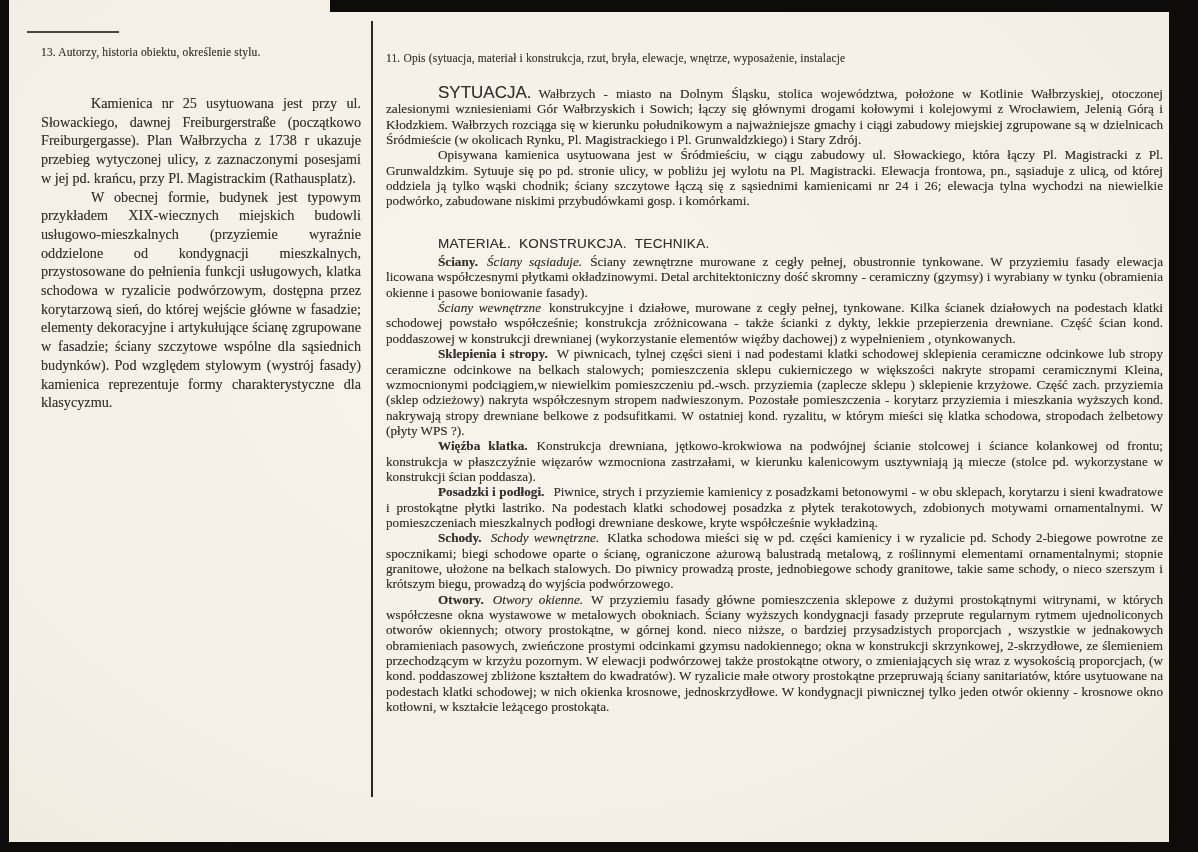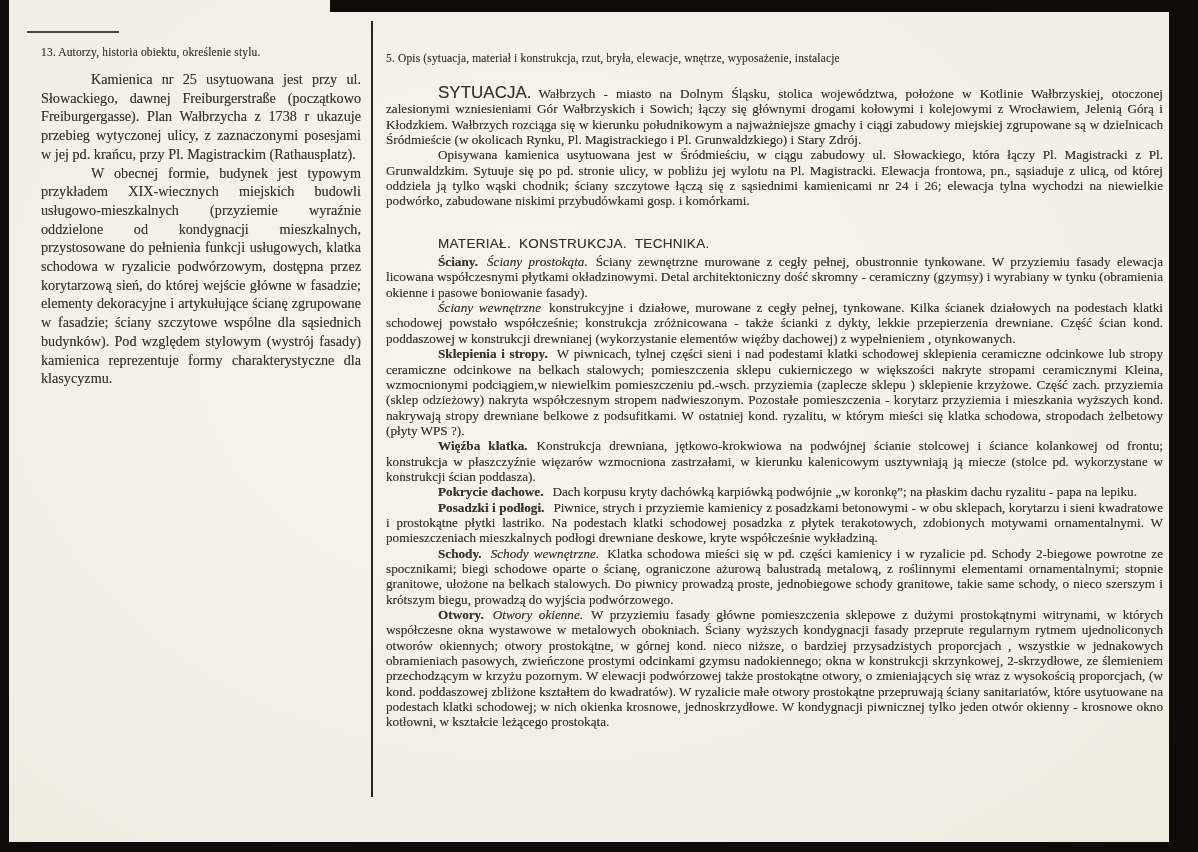--- a/index.html
+++ b/index.html
@@ -17,21 +17,21 @@
   .edge-bottom{left:0;top:842px;width:1198px;height:10px;}
   .divider{position:absolute;left:371px;top:21px;width:2px;height:776px;background:#2a271f;}
   .cell-rule{position:absolute;left:27px;top:31px;width:92px;height:2px;background:#4a463c;}
 
   .col{position:absolute;text-shadow:0 0 0.5px rgba(70,62,48,0.55);}
   .col-left{left:41px;top:46px;width:320px;}
   .col-right{left:386px;top:52px;width:777px;}
 
   .hdr{font-size:11.5px;letter-spacing:0.15px;color:#3e3a32;}
 
-  .left-paras{margin-top:12px;}
+  .left-paras{margin-top:36px;}
   .left-paras p{margin:0;font-size:14.2px;line-height:18.7px;text-align:justify;text-indent:50px;}
 
   .right-paras{margin-top:21px;}
   .right-paras p{margin:0;font-size:13.2px;line-height:15.35px;text-align:justify;text-indent:52px;}
 
   .sans{font-family:"Liberation Sans", sans-serif;}
   .syt-label{font-size:17px;padding-right:7px;}
   p.material{font-size:13.5px;letter-spacing:0.3px;white-space:pre;text-align:left;
              margin-top:27px;margin-bottom:3px;}
   .lead{font-weight:bold;padding-right:9px;}
@@ -52,38 +52,37 @@
 
   <div class="col col-left">
     <div class="hdr">13. Autorzy, historia obiektu, określenie stylu.</div>
     <div class="left-paras">
       <p>Kamienica nr 25 usytuowana jest przy ul. Słowackiego, dawnej Freiburgerstraße (początkowo Freiburgergasse). Plan Wałbrzycha z 1738 r ukazuje przebieg wytyczonej ulicy, z zaznaczonymi posesjami w jej pd. krańcu, przy Pl. Magistrackim (Rathausplatz).</p>
       <p>W obecnej formie, budynek jest typowym przykładem XIX-wiecznych miejskich budowli usługowo-mieszkalnych (przyziemie wyraźnie oddzielone od kondygnacji mieszkalnych, przystosowane do pełnienia funkcji usługowych, klatka schodowa w ryzalicie podwórzowym, dostępna przez korytarzową sień, do której wejście główne w fasadzie; elementy dekoracyjne i artykułujące ścianę zgrupowane w fasadzie; ściany szczytowe wspólne dla sąsiednich budynków). Pod względem stylowym (wystrój fasady) kamienica reprezentuje formy charakterystyczne dla klasycyzmu.</p>
     </div>
   </div>
 
   <div class="col col-right">
-    <div class="hdr">5. Opis (sytuacja, materiał i konstrukcja, rzut, bryła, elewacje, wnętrze, wyposażenie, instalacje</div>
+    <div class="hdr">11. Opis (sytuacja, materiał i konstrukcja, rzut, bryła, elewacje, wnętrze, wyposażenie, instalacje</div>
     <div class="right-paras">
 
       <p><span class="sans syt-label">SYTUACJA.</span><span>Wałbrzych - miasto na Dolnym Śląsku, stolica województwa, położone w Kotlinie Wałbrzyskiej, otoczonej zalesionymi wzniesieniami Gór Wałbrzyskich i Sowich; łączy się głównymi drogami kołowymi i kolejowymi z Wrocławiem, Jelenią Górą i Kłodzkiem. Wałbrzych rozciąga się w kierunku południkowym a najważniejsze gmachy i ciągi zabudowy miejskiej zgrupowane są w dzielnicach Śródmieście (w okolicach Rynku, Pl. Magistrackiego i Pl. Grunwaldzkiego) i Stary Zdrój.</span></p>
 
       <p>Opisywana kamienica usytuowana jest w Śródmieściu, w ciągu zabudowy ul. Słowackiego, która łączy Pl. Magistracki z Pl. Grunwaldzkim. Sytuuje się po pd. stronie ulicy, w pobliżu jej wylotu na Pl. Magistracki. Elewacja frontowa, pn., sąsiaduje z ulicą, od której oddziela ją tylko wąski chodnik; ściany szczytowe łączą się z sąsiednimi kamienicami nr 24 i 26; elewacja tylna wychodzi na niewielkie podwórko, zabudowane niskimi przybudówkami gosp. i komórkami.</p>
 
       <p class="sans material">MATERIAŁ.  KONSTRUKCJA.  TECHNIKA.</p>
 
-      <p><span class="lead">Ściany.</span><span class="sublead">Ściany prostokąta.</span><span>Ściany zewnętrzne murowane z cegły pełnej, obustronnie tynkowane. W przyziemiu fasady elewacja licowana współczesnymi płytkami okładzinowymi. Detal architektoniczny dość skromny - ceramiczny (gzymsy) i wyrabiany w tynku (obramienia okienne i pasowe boniowanie fasady).</span></p>
+      <p><span class="lead">Ściany.</span><span class="sublead">Ściany sąsiaduje.</span><span>Ściany zewnętrzne murowane z cegły pełnej, obustronnie tynkowane. W przyziemiu fasady elewacja licowana współczesnymi płytkami okładzinowymi. Detal architektoniczny dość skromny - ceramiczny (gzymsy) i wyrabiany w tynku (obramienia okienne i pasowe boniowanie fasady).</span></p>
 
       <p><span class="lead"></span><span class="sublead">Ściany wewnętrzne</span><span>konstrukcyjne i działowe, murowane z cegły pełnej, tynkowane. Kilka ścianek działowych na podestach klatki schodowej powstało współcześnie; konstrukcja zróżnicowana - także ścianki z dykty, lekkie przepierzenia drewniane. Część ścian kond. poddaszowej w konstrukcji drewnianej (wykorzystanie elementów więźby dachowej) z wypełnieniem , otynkowanych.</span></p>
 
       <p><span class="lead">Sklepienia i stropy.</span><span class="sublead"></span><span>W piwnicach, tylnej części sieni i nad podestami klatki schodowej sklepienia ceramiczne odcinkowe lub stropy ceramiczne odcinkowe na belkach stalowych; pomieszczenia sklepu cukierniczego w większości nakryte stropami ceramicznymi Kleina, wzmocnionymi podciągiem,w niewielkim pomieszczeniu pd.-wsch. przyziemia (zaplecze sklepu ) sklepienie krzyżowe. Część zach. przyziemia (sklep odzieżowy) nakryta współczesnym stropem nadwieszonym. Pozostałe pomieszczenia - korytarz przyziemia i mieszkania wyższych kond. nakrywają stropy drewniane belkowe z podsufitkami. W ostatniej kond. ryzalitu, w którym mieści się klatka schodowa, stropodach żelbetowy (płyty WPS ?).</span></p>
 
       <p><span class="lead">Więźba klatka.</span><span class="sublead"></span><span>Konstrukcja drewniana, jętkowo-krokwiowa na podwójnej ścianie stolcowej i ściance kolankowej od frontu; konstrukcja w płaszczyźnie więzarów wzmocniona zastrzałami, w kierunku kalenicowym usztywniają ją miecze (stolce pd. wykorzystane w konstrukcji ścian poddasza).</span></p>
 
-      <p><span class="lead">Pokrycie dachowe.</span><span class="sublead"></span><span>Dach korpusu kryty dachówką karpiówką podwójnie „w koronkę”; na płaskim dachu ryzalitu - papa na lepiku.</span></p>
 
       <p><span class="lead">Posadzki i podłogi.</span><span class="sublead"></span><span>Piwnice, strych i przyziemie kamienicy z posadzkami betonowymi - w obu sklepach, korytarzu i sieni kwadratowe i prostokątne płytki lastriko. Na podestach klatki schodowej posadzka z płytek terakotowych, zdobionych motywami ornamentalnymi. W pomieszczeniach mieszkalnych podłogi drewniane deskowe, kryte współcześnie wykładziną.</span></p>
 
       <p><span class="lead">Schody.</span><span class="sublead">Schody wewnętrzne.</span><span>Klatka schodowa mieści się w pd. części kamienicy i w ryzalicie pd. Schody 2-biegowe powrotne ze spocznikami; biegi schodowe oparte o ścianę, ograniczone ażurową balustradą metalową, z roślinnymi elementami ornamentalnymi; stopnie granitowe, ułożone na belkach stalowych. Do piwnicy prowadzą proste, jednobiegowe schody granitowe, takie same schody, o nieco szerszym i krótszym biegu, prowadzą do wyjścia podwórzowego.</span></p>
 
       <p><span class="lead">Otwory.</span><span class="sublead">Otwory okienne.</span><span>W przyziemiu fasady główne pomieszczenia sklepowe z dużymi prostokątnymi witrynami, w których współczesne okna wystawowe w metalowych obokniach. Ściany wyższych kondygnacji fasady przeprute regularnym rytmem ujednoliconych otworów okiennych; otwory prostokątne, w górnej kond. nieco niższe, o bardziej przysadzistych proporcjach , wszystkie w jednakowych obramieniach pasowych, zwieńczone prostymi odcinkami gzymsu nadokiennego; okna w konstrukcji skrzynkowej, 2-skrzydłowe, ze ślemieniem przechodzącym w krzyżu pozornym. W elewacji podwórzowej także prostokątne otwory, o zmieniających się wraz z wysokością proporcjach, (w kond. poddaszowej zbliżone kształtem do kwadratów). W ryzalicie małe otwory prostokątne przepruwają ściany sanitariatów, które usytuowane na podestach klatki schodowej; w nich okienka krosnowe, jednoskrzydłowe. W kondygnacji piwnicznej tylko jeden otwór okienny - krosnowe okno kotłowni, w kształcie leżącego prostokąta.</span></p>
 
     </div>
   </div>
 

